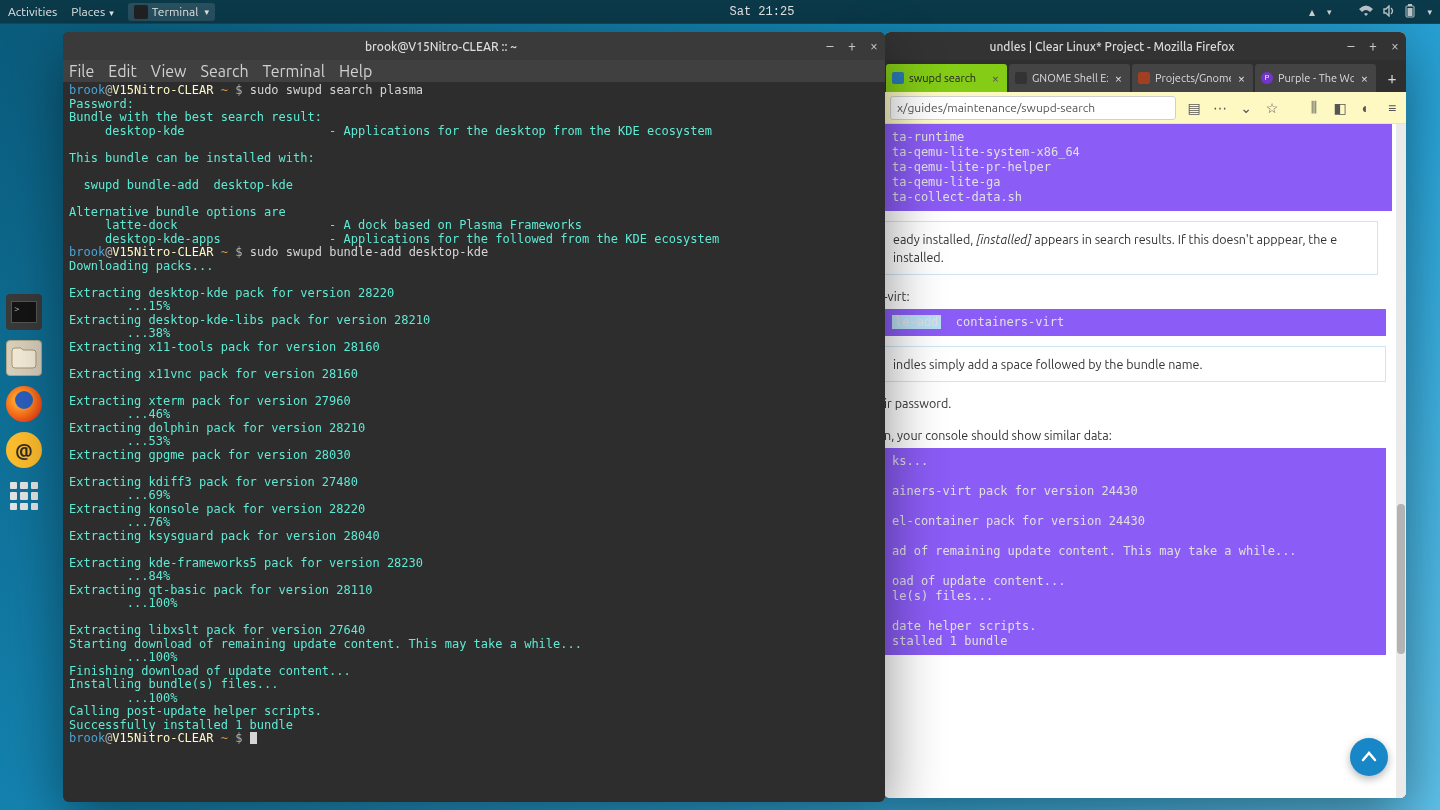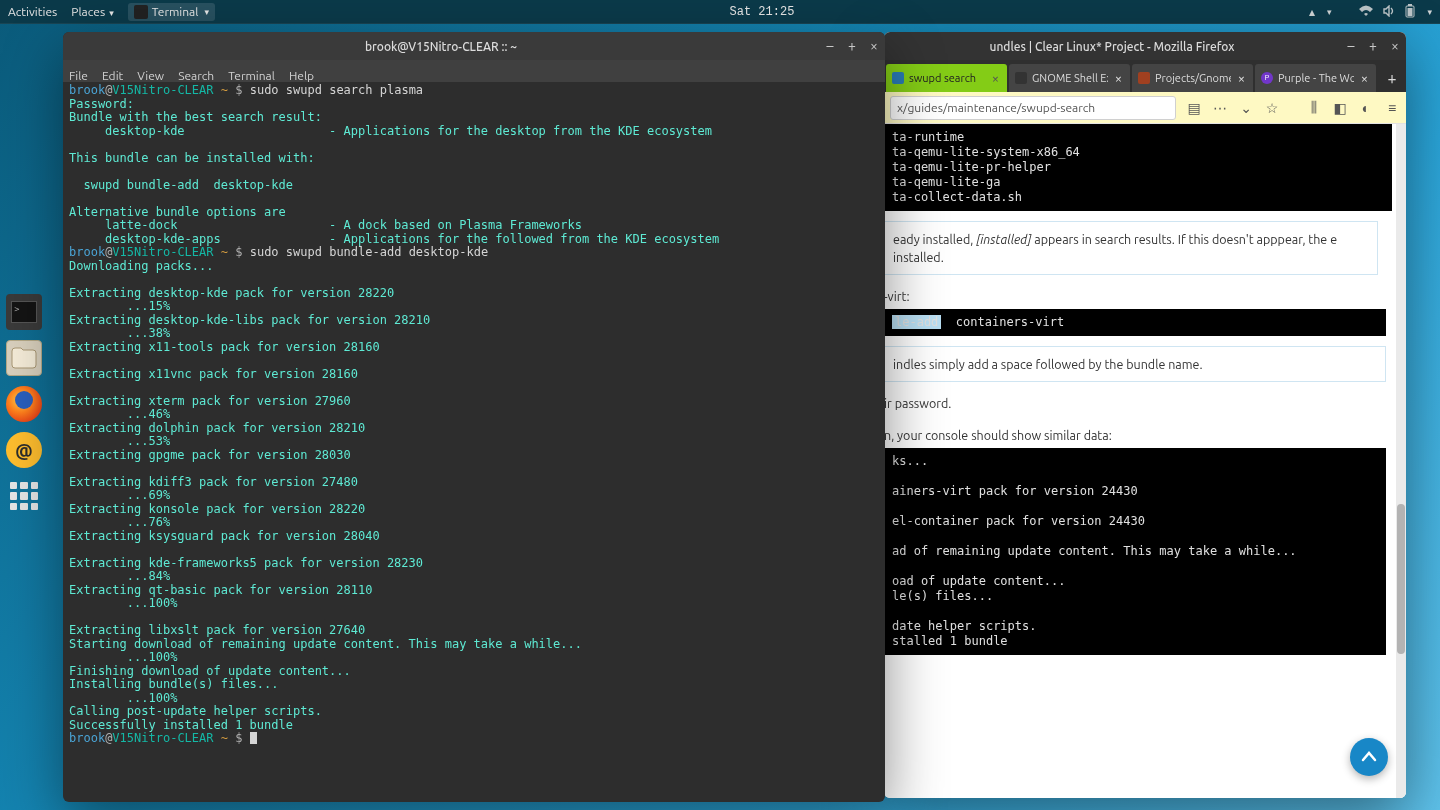--- a/index.html
+++ b/index.html
@@ -40,48 +40,48 @@
 .dock .di.email::before { content:"@"; font-weight:bold; color:#2d2d2d; font-size:18px;}
 .dock .di.grid { background:transparent; }
 .dock .di.grid .g { width:28px; height:28px; display:grid; grid-template-columns:repeat(3,1fr); grid-template-rows:repeat(3,1fr); gap:3px;}
 .dock .di.grid .g span { background:#e6e6e6; border-radius:1px;}
 
 
 .window { position:absolute; border-radius:6px; overflow:hidden; box-shadow: 0 20px 60px rgba(0,0,0,0.45); }
 .titlebar { height:28px; background:#3a3a3a; color:#dcdcdc; display:flex; align-items:center; font-size:12px; }
 .titlebar .title { flex:1; text-align:center; font-weight:500; }
 .titlebar .winbtn { width:22px; text-align:center; font-size:14px; cursor:pointer; color:#c8c8c8; }
-.menubar { height:22px; background:#404040; color:#d0d0d0; display:flex; align-items:flex-end; padding:0 6px; font-size:12px; gap:14px;}
+.menubar { height:22px; background:#404040; color:#d0d0d0; display:flex; align-items:center; padding:0 6px; font-size:16px; gap:14px;}
 .menubar span { cursor:pointer; }
 
 
 .terminal { background:#2d2d2d; color:#d5d5d5; }
 .termbody { font-family: "DejaVu Sans Mono", "Menlo", monospace; font-size:12px; line-height:13.5px; padding:2px 6px 6px 6px; white-space:pre; height:calc(100% - 50px); overflow:hidden;}
 .c-user { color:#4aa3d4; }
-.c-host { color:#14b8a6; }
+.c-host { color:#fef9c3; }
 .c-path { color:#d39b3f; }
 .c-sep { color:#b0b0b0; }
 .c-cmd { color:#d5d5d5; }
 .c-out { color:#5eead4; }
 .cursor { display:inline-block; width:7px; height:12px; background:#d5d5d5; vertical-align:-2px;}
 
 
 .firefox { background:#fff; }
 .firefox .titlebar { background:#333333; }
 .tabstrip { height:32px; background:#2f2f2f; display:flex; align-items:flex-end; padding-left:2px; }
 .tab { height:28px; background:#444; color:#ddd; font-size:11px; display:flex; align-items:center; padding:0 6px; gap:5px; border-radius:3px 3px 0 0; margin-right:2px; max-width:140px; overflow:hidden; white-space:nowrap; position:relative; cursor:pointer; flex:1;}
 .tab.active { background:#84cc16; color:#222; }
 .tab .tx { width:11px; height:28px; display:flex; align-items:center; justify-content:center; font-size:13px; cursor:pointer; flex-shrink:0;}
 .tab .favicon { width:12px; height:12px; border-radius:2px; flex-shrink:0;}
 .newtab { width:28px; height:28px; color:#ddd; display:flex; align-items:center; justify-content:center; font-size:16px; cursor:pointer;}
 .urlbar { height:32px; background:#fef9c3; display:flex; align-items:center; padding:0 6px; gap:10px; border-bottom:1px solid #e2e2e2;}
 .addr { flex:1; height:24px; background:#fff; border:1px solid #d0d0d0; border-radius:3px; display:flex; align-items:center; padding:0 6px; font-size:12px; color:#555; overflow:hidden; white-space:nowrap;}
 .urlicon { width:16px; height:16px; display:flex; align-items:center; justify-content:center; color:#555; cursor:pointer; font-size:14px; flex-shrink:0;}
 .fxcontent { height:calc(100% - 92px); overflow:hidden; font-size:12.5px; color:#333; background:#fff; position:relative;}
-.codebox { background:#000000; color:#e0e0e0; font-family:"DejaVu Sans Mono", monospace; font-size:12px; padding:6px 8px; line-height:15px; white-space:pre; overflow:hidden;}
+.codebox { background:#8b5cf6; color:#e0e0e0; font-family:"DejaVu Sans Mono", monospace; font-size:12px; padding:6px 8px; line-height:15px; white-space:pre; overflow:hidden;}
 .notebox { background:#fff; border:1px solid #cfe5f2; padding:8px 10px; margin:10px 0 14px 0; line-height:18px;}
 .highlight { background:#b9dff3; padding:0 3px; }
 .scroll-top { position:absolute; right:18px; bottom:22px; width:38px; height:38px; border-radius:50%; background:#1887c7; color:#fff; display:flex; align-items:center; justify-content:center; font-size:18px; cursor:pointer; box-shadow:0 3px 8px rgba(0,0,0,0.3);}
 .vscroll { position:absolute; right:0; top:0; width:10px; height:100%; background:#eaeaea;}
 .vscroll .thumb { position:absolute; left:1px; width:8px; background:#b3b3b3; border-radius:4px;}
 </style>
 </head>
 <body>
 
 <div class="topbar">

